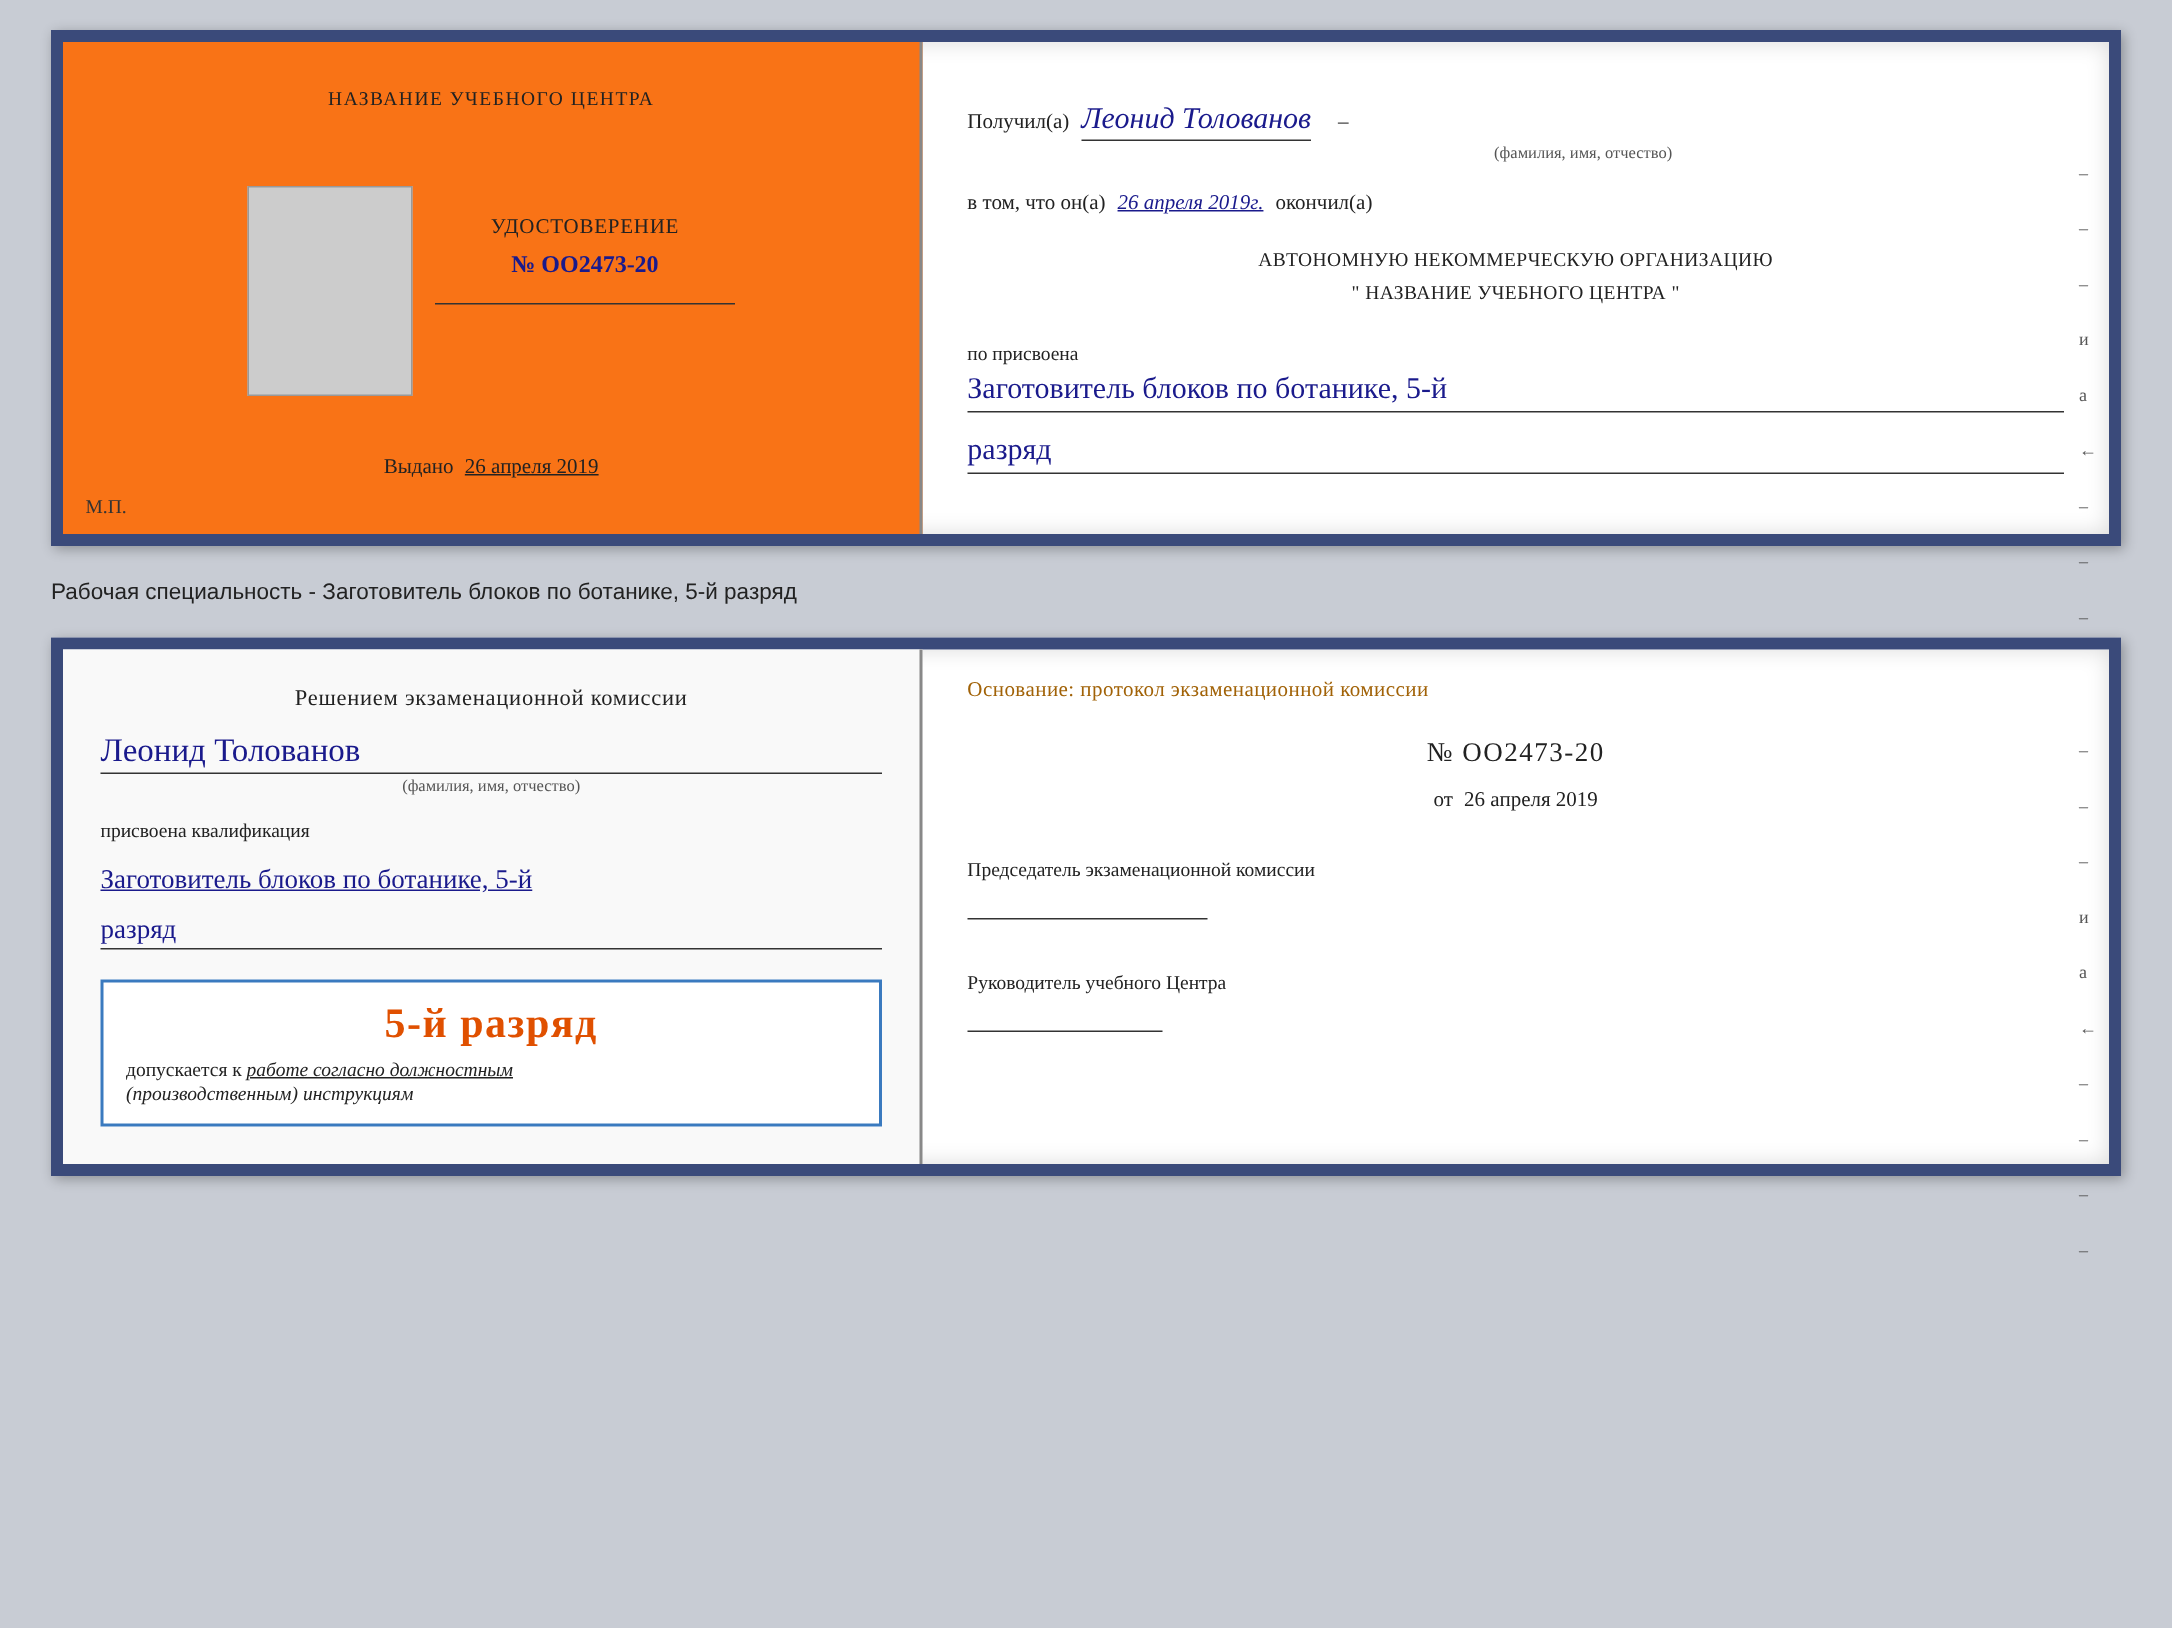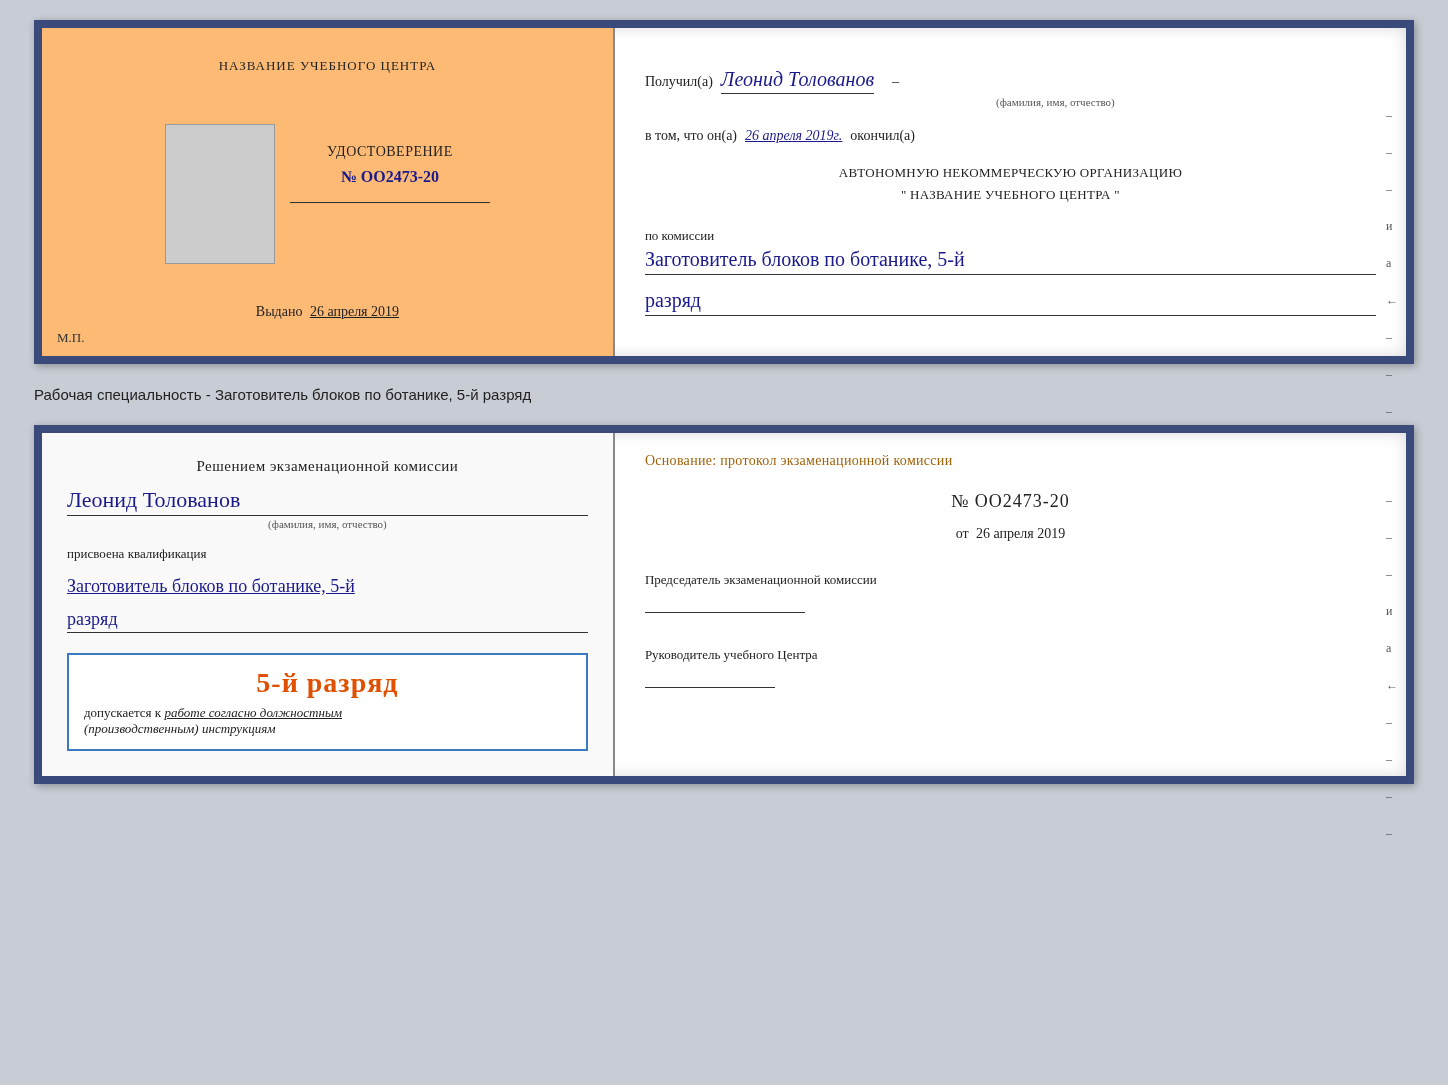--- a/index.html
+++ b/index.html
@@ -25,21 +25,21 @@
     }
 
     .doc-left {
       width: 42%;
       border-right: 2px solid #888;
       padding: 30px 20px;
       display: flex;
       flex-direction: column;
       align-items: center;
       gap: 20px;
-      background: #fdba74;
+      background: #f97316;
       position: relative;
     }
 
     .doc-right {
       width: 58%;
       padding: 40px 30px;
       display: flex;
       flex-direction: column;
       gap: 14px;
       position: relative;
@@ -189,21 +189,21 @@
       <span style="font-style:italic;color:#1a1a8c;text-decoration:underline;font-family:Georgia,serif;text-align:center;">26 апреля 2019г.</span>
       <span>окончил(а)</span>
     </div>
 
     <div style="font-size:13px;color:#222;text-transform:uppercase;text-align:center;letter-spacing:0.3px;line-height:1.7;margin-top:4px;">
       <div>АВТОНОМНУЮ НЕКОММЕРЧЕСКУЮ ОРГАНИЗАЦИЮ</div>
       <div>"  НАЗВАНИЕ УЧЕБНОГО ЦЕНТРА  "</div>
     </div>
 
     <div style="font-size:13px;color:#222;margin-top:8px;">
-      <span>по комиссии</span>
+      <span>по присвоена</span>
       <div style="font-size:20px;color:#1a1a8c;font-family:'Brush Script MT',cursive,serif;border-bottom:1px solid #333;padding-bottom:3px;margin-top:4px;">Заготовитель блоков по ботанике, 5-й</div>
     </div>
 
     <div style="font-size:20px;color:#1a1a8c;font-family:'Brush Script MT',cursive,serif;border-bottom:1px solid #333;padding-bottom:3px;width:100%;">разряд</div>
 
     <div style="position:absolute;right:8px;top:80px;display:flex;flex-direction:column;gap:22px;color:#555;font-size:12px;">
       <span>–</span>
       <span>–</span>
       <span>–</span>
       <span>и</span>

